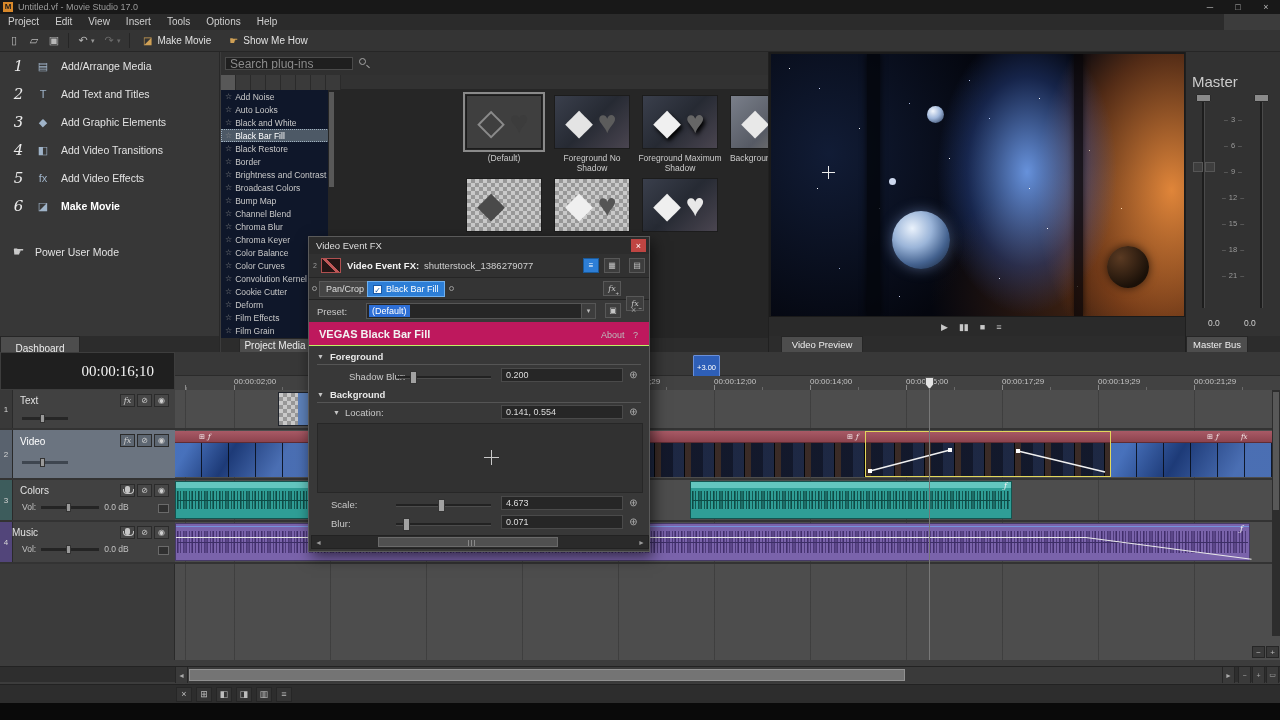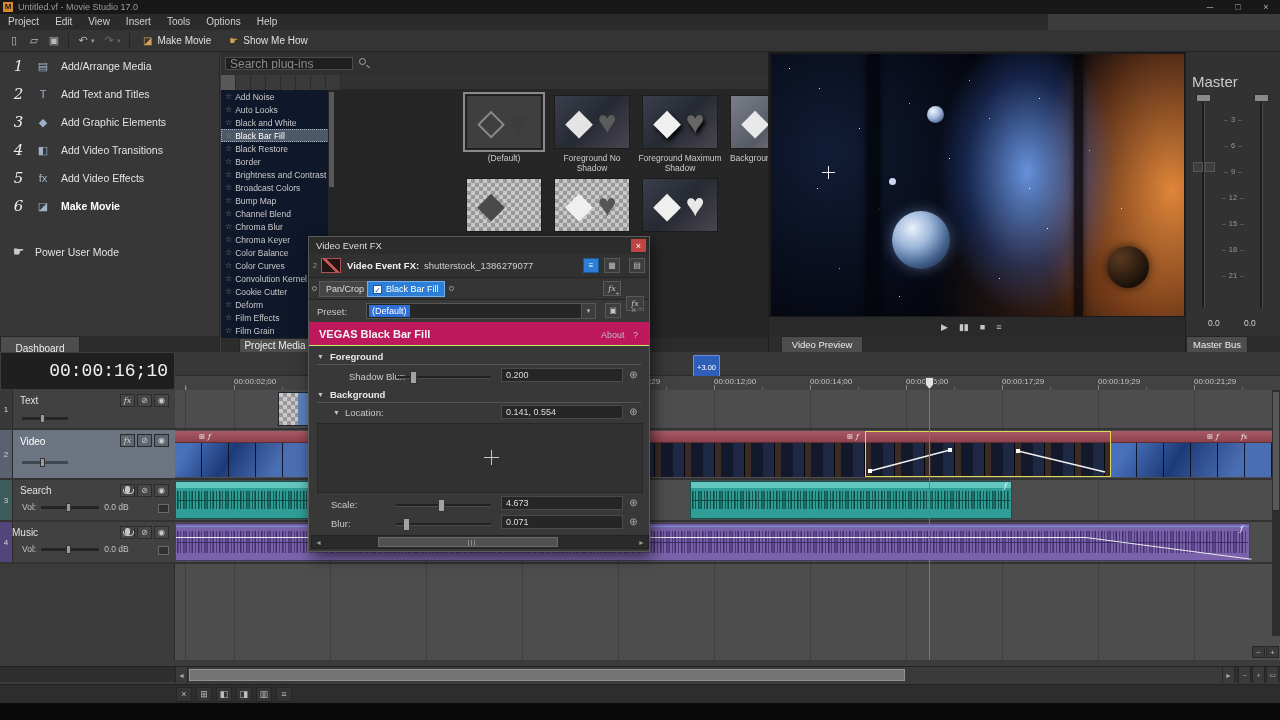--- a/index.html
+++ b/index.html
@@ -10,21 +10,21 @@
   .it{font-style:italic;font-family:"DejaVu Serif",serif}
 
   
   #titlebar{left:0;top:0;width:1280px;height:14px;background:#181818}
   .app-icon{left:3px;top:2px;width:10px;height:10px;background:#d8882a;color:#1a1a1a;font-size:8px;font-weight:bold;text-align:center;line-height:10px}
   .title-text{left:18px;top:2px;font-size:9px;color:#9b9b9b;white-space:nowrap}
   .win-controls{right:0;top:0;display:flex;height:14px}
   .win-btn{width:28px;height:14px;color:#b5b5b5;font-size:9px;display:flex;align-items:center;justify-content:center}
 
   
-  #menubar{left:0;top:14px;width:1048px;height:16px;background:#2b2b2b;display:flex;align-items:center}
+  #menubar{left:0;top:14px;width:1224px;height:16px;background:#2b2b2b;display:flex;align-items:center}
   .menu-item{padding:0 8px;font-size:10px;color:#cfcfcf;line-height:16px}
 
   
   #toolbar{left:0;top:30px;width:1280px;height:22px;background:#343434;border-bottom:1px solid #262626;display:flex;align-items:center;padding-left:4px}
   .tb-btn{width:18px;height:18px;margin:0 1px;display:flex;align-items:center;justify-content:center;color:#b8b8b8;font-size:11px}
   .tb-dd{width:8px;font-size:7px;color:#999;margin-left:-2px}
   .tb-sep{width:1px;height:15px;background:#252525;margin:0 4px}
   .tb-label-btn{display:flex;gap:5px;align-items:center;height:20px;padding:0 9px;font-size:10px;color:#e0e0e0}
   .tb-label-btn .tico{font-size:10px;color:#cfa055}
   .dim{color:#6b6b6b}
@@ -106,22 +106,22 @@
   .fader-handle{width:15px;height:8px;background:#8a8a8a;border:1px solid #2a2a2a;border-radius:1px}
   #db-col{left:28px;top:54px;width:38px;display:flex;flex-direction:column}
   .db-mark{height:26px;display:flex;align-items:center;justify-content:center;font-size:7.5px;color:#9a9a9a}
   .db-mark::before,.db-mark::after{content:"–";color:#777;font-size:7px;padding:0 3px}
   .bus-btn{width:10px;height:10px;background:#3e3e3e;border:1px solid #565656}
   .master-val{font-size:8.5px;color:#d0d0d0}
   #master-tabstrip{left:0;top:284px;width:95px;height:16px;background:#2c2c2c}
 
   
   #tc-panel{left:0;top:352px;width:175px;height:38px;background:#1f1f1f;border:1px solid #3d3d3d}
-  #tc-digits{width:100%;height:100%;display:flex;align-items:center;justify-content:flex-end;padding-right:6px;
-    font-family:Liberation Mono, monospace;font-size:18px;color:#f2f2f2;letter-spacing:0px}
+  #tc-digits{width:100%;height:100%;display:flex;align-items:center;justify-content:flex-end;padding-right:20px;
+    font-family:Liberation Serif, serif;font-size:15px;color:#f2f2f2;letter-spacing:0px}
   #marker-strip{left:175px;top:352px;width:1105px;height:24px;background:#383838;border-bottom:1px solid #2b2b2b}
   #offset-badge{left:518px;top:3px;height:12px;padding:11px 3px;background:#2e5fb8;border:1px solid #6a8fd8;color:#fff;font-size:7.5px;display:flex;align-items:center;border-radius:1px}
   #ruler{left:175px;top:376px;width:1105px;height:14px;background:#424242;display:flex;padding-left:59px;overflow:hidden;
     background-image:repeating-linear-gradient(90deg,#8a8a8a 0 1px,transparent 1px 96px),repeating-linear-gradient(90deg,#6a6a6a 0 1px,transparent 1px 48px);
     background-size:100% 5px,100% 3px;background-position:59px bottom,11px bottom;background-repeat:repeat-x}
   .rlabel{flex:0 0 96px;font-size:8px;color:#c4c4c4;line-height:11px;white-space:nowrap}
   #hdr-col{left:0;top:390px;width:175px;height:270px;background:#3b3b3b;border-right:1px solid #2a2a2a}
   #tracks-bg{left:175px;top:390px;width:1105px;height:270px;background:#4d4d4d;
     background-image:repeating-linear-gradient(90deg,rgba(25,25,25,.28) 0 1px,transparent 1px 96px);background-position:59px 0}
   .thdr{position:absolute;left:0;width:175px;background:#414141}
@@ -556,21 +556,21 @@
     </div>
     <div class="mini-slider" style="top:31px;background:#3e4650">
         <div class="mini-knob"></div>
       </div>
   </div>
 
   <div class="thdr" style="top:480px;height:40px">
     <div class="tnum" style="background:#3d5c5c">
         <span>3</span>
       </div>
-    <span class="tname" style="left:20px;top:5px">Search</span>
+    <span class="tname" style="left:20px;top:5px">Colors</span>
     <div class="hdr-icons">
       <span class="hicon">
           <span class="mic"></span>
         </span>
       <span class="hicon">⊘</span>
       <span class="hicon">◉</span>
     </div>
     <div class="vol-row">
       <span>Vol:</span>
       <div class="vslider">

